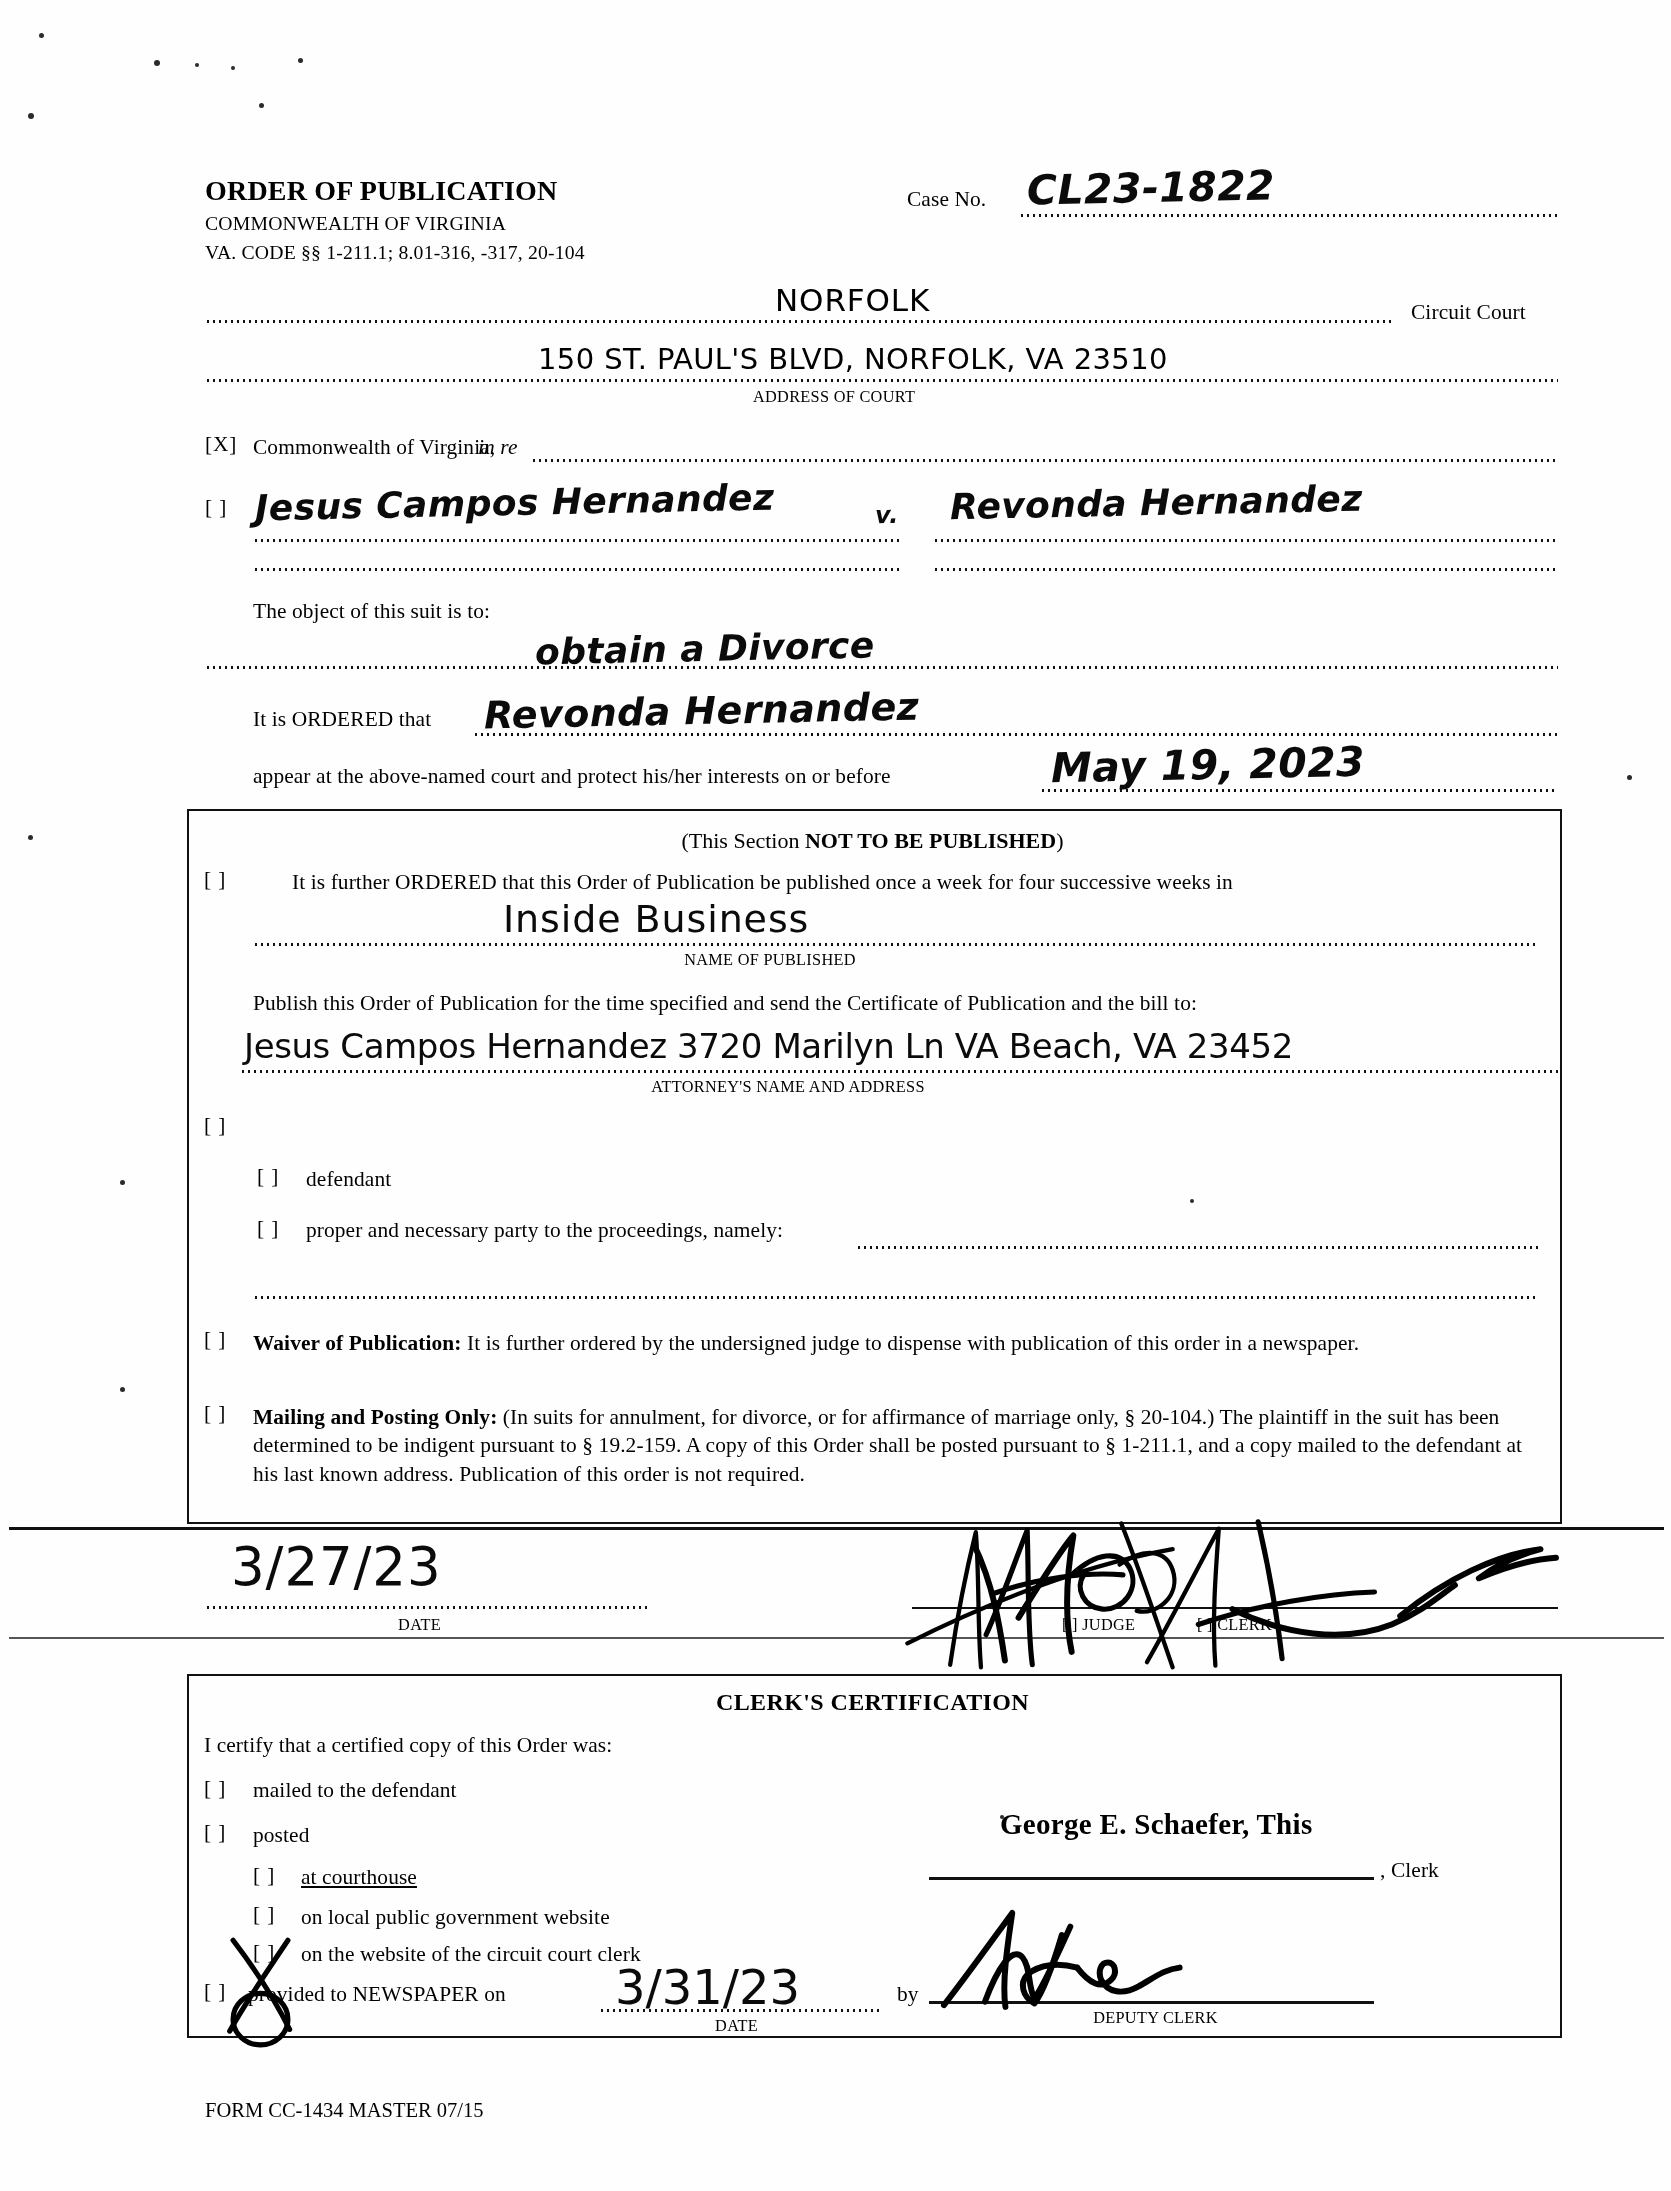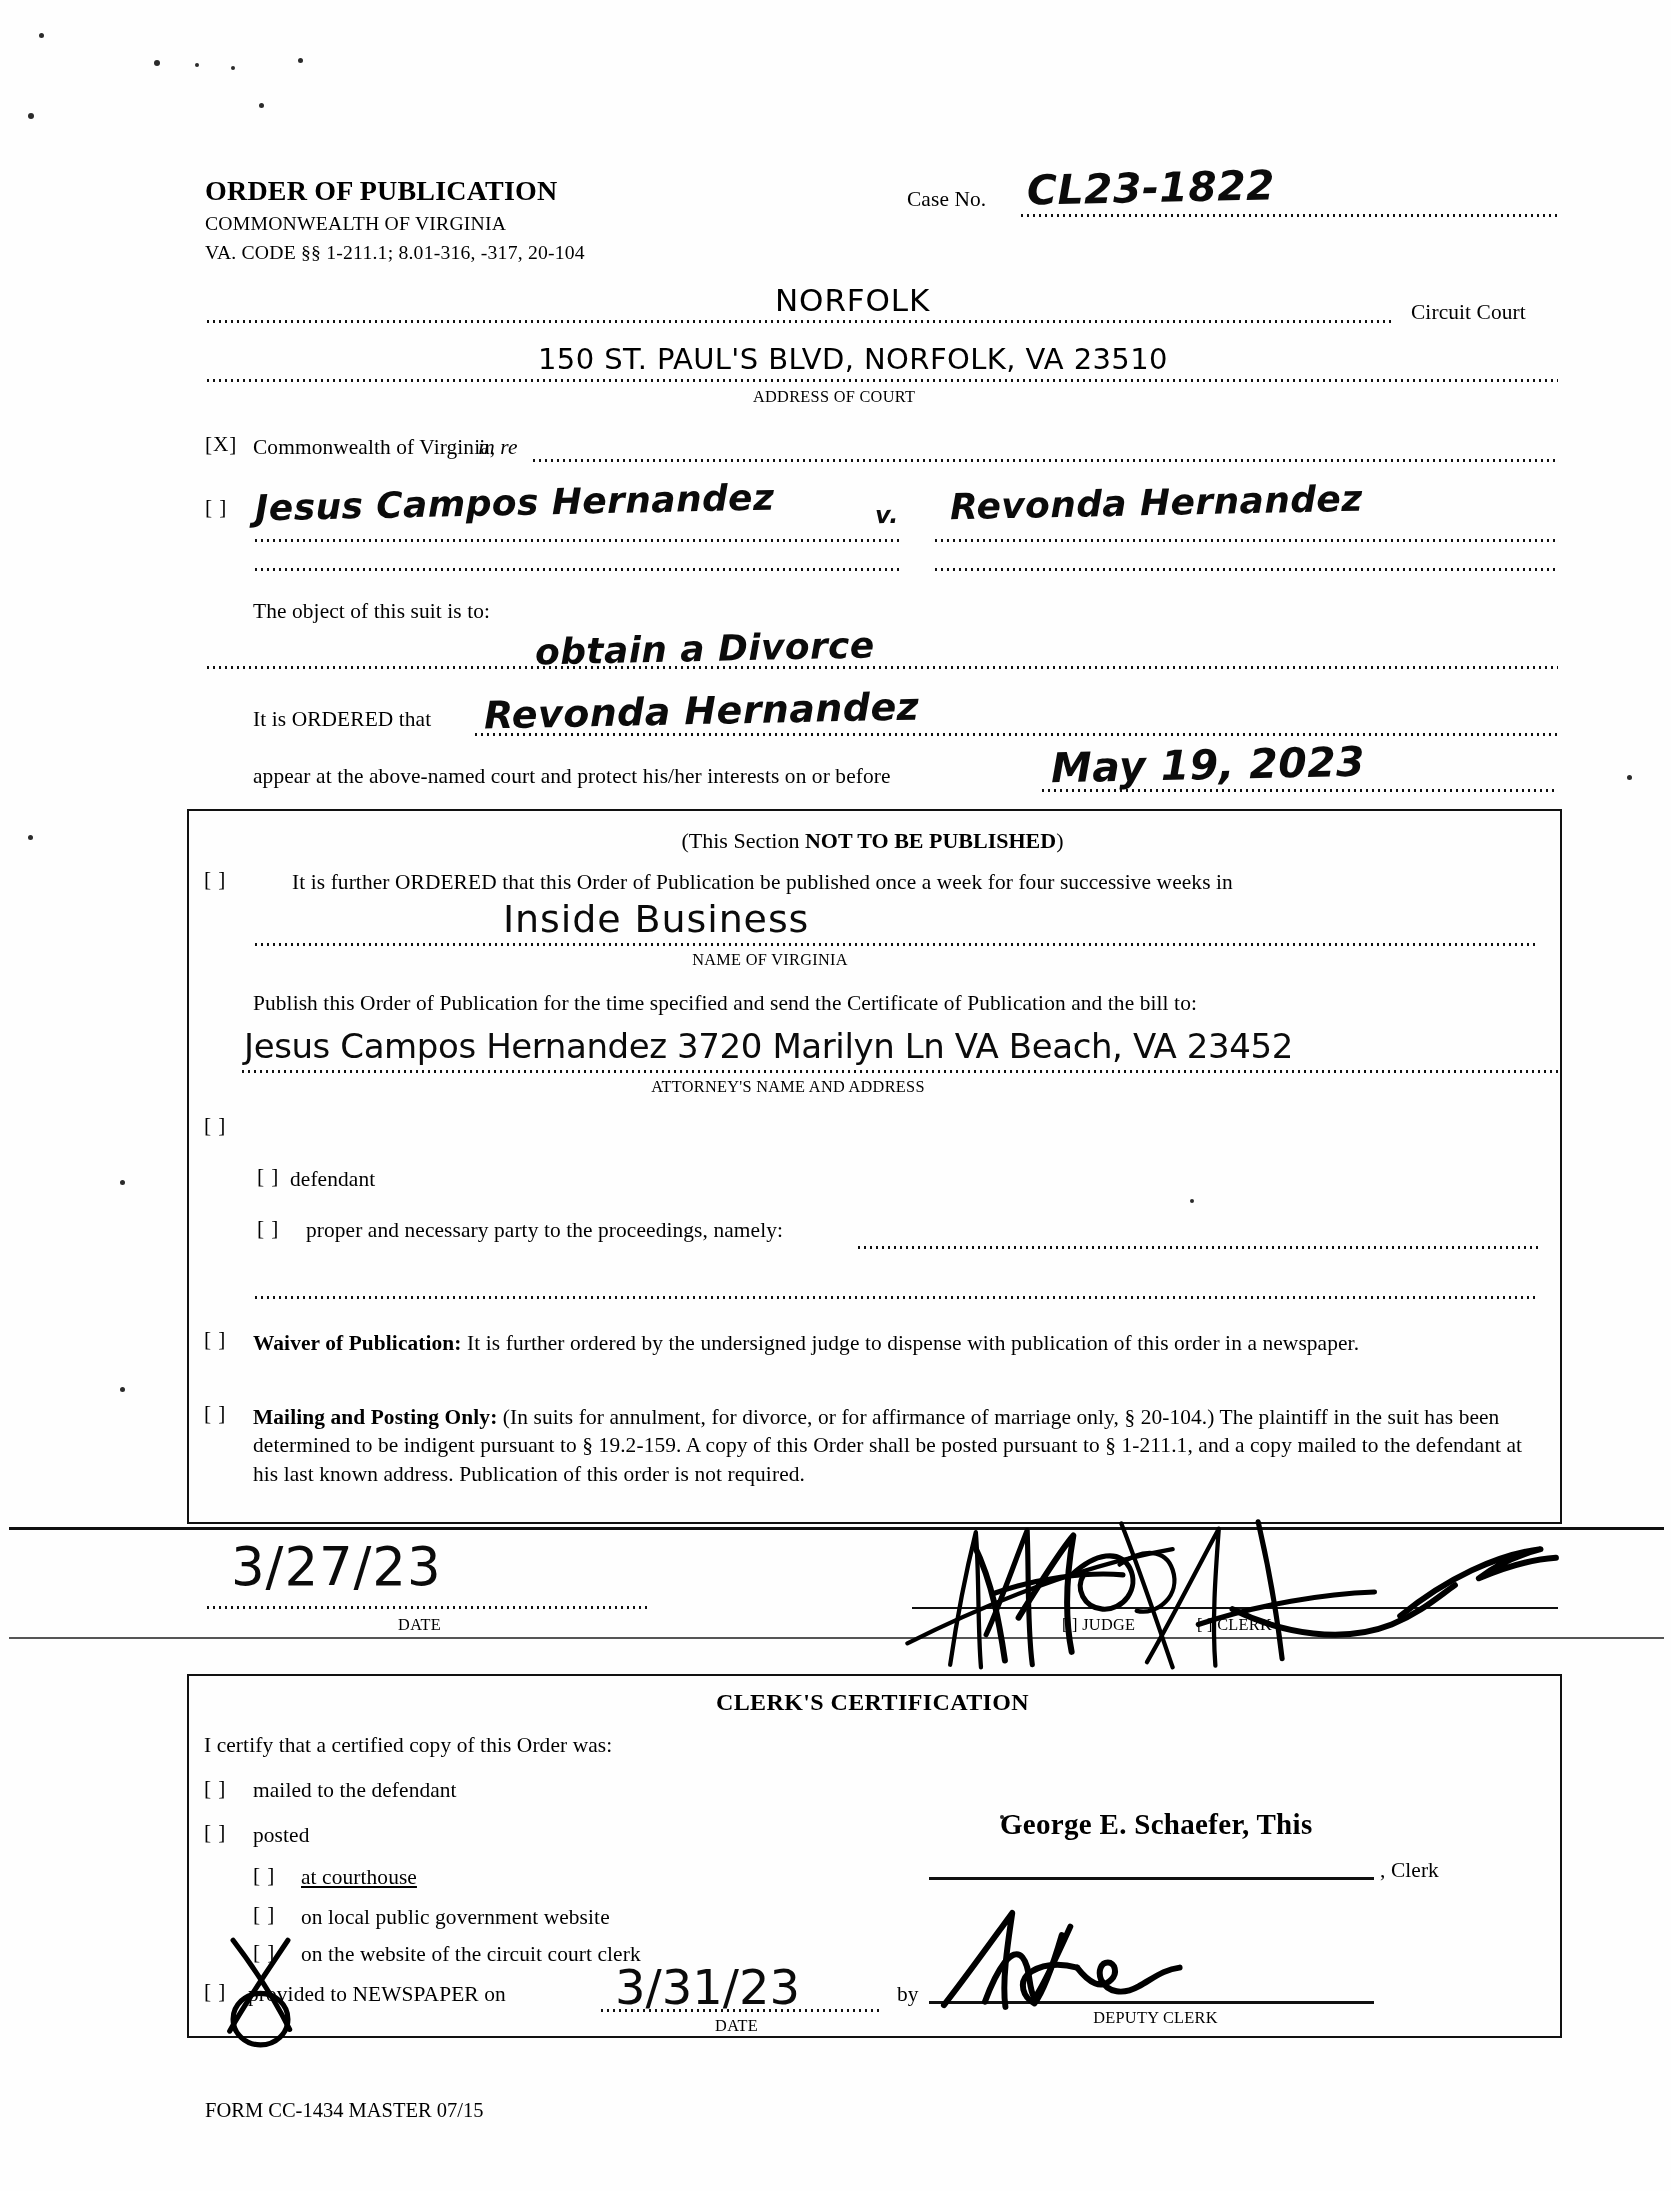--- a/index.html
+++ b/index.html
@@ -119,31 +119,31 @@
 
   <div class="abs ctr" style="left:187px;top:828px;width:1371px;font-size:22px;">
     <span>(This Section </span><span class="bold">NOT TO BE PUBLISHED</span><span>)</span>
   </div>
 
   <div class="abs chk" style="left:204px;top:867px;">[ ]</div>
   <div class="abs body-t" style="left:253px;top:870px;margin-left:39px;">It is further ORDERED that this Order of Publication be published once a week for four successive weeks in</div>
 
   <div class="dotline" style="left:253px;top:943px;width:1286px;"></div>
   <div class="abs hand2" style="left:503px;top:897px;font-size:38px;letter-spacing:0.9px;">Inside Business</div>
-  <div class="abs lbl ctr" style="left:599px;top:950px;width:342px;">NAME OF VIRGINIA</div>
+  <div class="abs lbl ctr" style="left:599px;top:950px;width:342px;">NAME OF PUBLISHED</div>
 
   <div class="abs body-t" style="left:253px;top:991px;">Publish this Order of Publication for the time specified and send the Certificate of Publication and the bill to:</div>
   <div class="dotline" style="left:240px;top:1070px;width:1318px;"></div>
   <div class="abs hand2" style="left:244px;top:1026px;font-size:34px;letter-spacing:-0.4px;">Jesus Campos Hernandez  3720 Marilyn Ln VA Beach, VA 23452</div>
   <div class="abs lbl ctr" style="left:574px;top:1077px;width:428px;">ATTORNEY'S NAME AND ADDRESS</div>
 
   <div class="abs chk" style="left:204px;top:1113px;">[ ]</div>
 
   <div class="abs chk" style="left:257px;top:1164px;">[ ]</div>
-  <div class="abs body-t" style="left:290px;top:1167px;">defendant</div>
+  <div class="abs body-t" style="left:306px;top:1167px;">defendant</div>
 
   <div class="abs chk" style="left:257px;top:1216px;">[ ]</div>
   <div class="abs body-t" style="left:306px;top:1218px;">proper and necessary party to the proceedings, namely:</div>
   <div class="dotline" style="left:856px;top:1246px;width:682px;"></div>
   <div class="dotline" style="left:253px;top:1296px;width:1286px;"></div>
 
   <div class="abs chk" style="left:204px;top:1327px;">[ ]</div>
   <div class="abs body-t" style="left:253px;top:1329px;width:1276px;line-height:1.33;">
     <span class="bold">Waiver of Publication:</span>
     <span>It is further ordered by the undersigned judge to dispense with publication of this order in a newspaper.</span>

